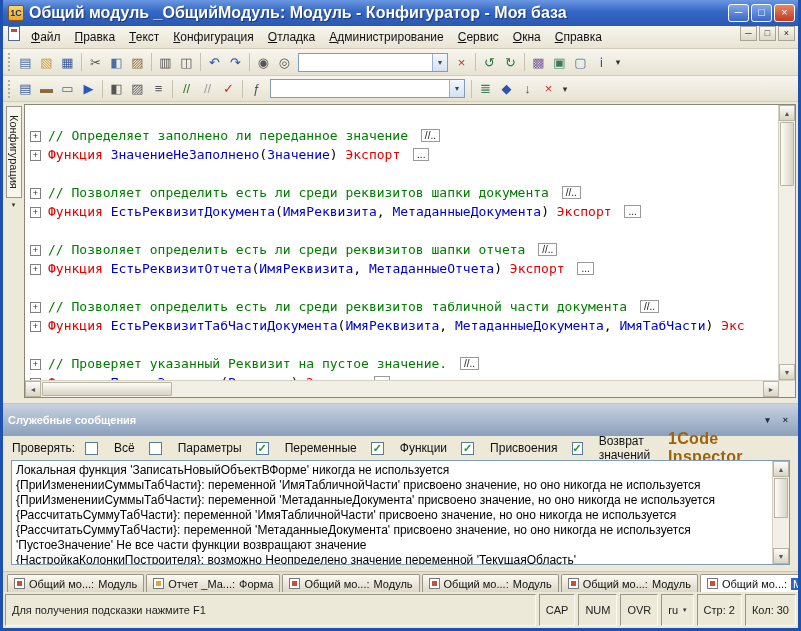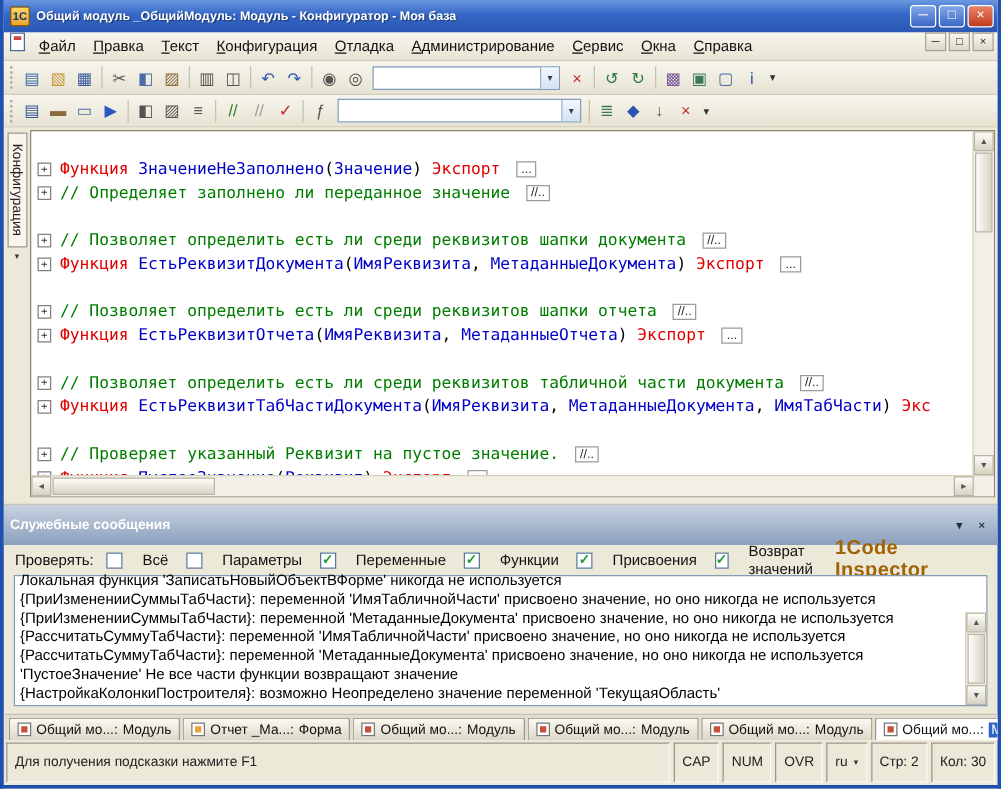--- a/index.html
+++ b/index.html
@@ -6,21 +6,21 @@
   *{box-sizing:border-box;}
   .window{position:relative;width:801px;height:631px;display:flex;flex-direction:column;
     border:3px solid #1e50b0;border-top:none;background:#ece9d8;overflow:hidden;
     font-family:"Liberation Sans",sans-serif;color:#111;}
   
   .titlebar{height:26px;flex:none;display:flex;align-items:center;gap:5px;padding:0 3px 0 5px;
     background:linear-gradient(180deg,#6a97e0 0%,#3567c6 45%,#2a58b4 100%);}
   .title-icon{width:16px;height:16px;flex:none;border:1px solid #8a5a00;border-radius:2px;
     background:linear-gradient(180deg,#ffd95e,#eda62e);color:#16357e;font-size:9px;font-weight:bold;
     display:flex;align-items:center;justify-content:center;}
-  .title-text{flex:1;color:#fff;font-weight:bold;font-size:10px;white-space:nowrap;overflow:hidden;
+  .title-text{flex:1;color:#fff;font-weight:bold;font-size:16px;white-space:nowrap;overflow:hidden;
     text-shadow:1px 1px 1px rgba(0,0,0,.45);}
   .tb-controls{display:flex;gap:2px;flex:none;}
   .wbtn{width:21px;height:18px;border:1px solid #fff;border-radius:3px;color:#fff;font-size:11px;
     line-height:15px;text-align:center;background:linear-gradient(180deg,#82a8ea,#3a66c6);}
   .wbtn.close{background:linear-gradient(180deg,#ea8468,#c23a1e);}
   
   .menubar{height:23px;flex:none;display:flex;padding:0 3px;font-size:12px;
     background:linear-gradient(180deg,#f7f5ed,#e8e4d4);border-bottom:1px solid #d2cdba;}
   .mdi-doc-icon{width:12px;height:15px;flex:none;background:#fff;border:1px solid #4a6aa0;margin:0 4px 0 2px;
     position:relative;}
@@ -81,21 +81,21 @@
   .msg-header{height:32px;flex:none;display:flex;align-items:center;gap:3px;padding:0 5px;
     background:linear-gradient(180deg,#c8d2e0,#8ba0bd);color:#fff;font-size:11px;font-weight:bold;}
   .msg-header .spacer{flex:1;}
   .hdr-btn{width:15px;height:13px;font-size:9px;line-height:12px;text-align:center;color:#1f2e46;}
   .filters-row{height:24px;flex:none;display:flex;align-items:center;gap:10px;padding:0 9px;font-size:12px;}
   .filters-host{display:flex;align-items:center;gap:14px;}
   .filter{display:flex;align-items:center;gap:16px;}
   .cb{width:13px;height:13px;border:1px solid #5a7a9a;background:#fff;font-size:11px;line-height:11px;
     text-align:center;color:#1f9a35;font-weight:bold;}
   .brand{margin-left:auto;font-size:16px;font-weight:bold;color:#a16207;letter-spacing:.3px;}
-  .msg-list-wrap{flex:1;display:flex;margin:0 8px 6px 8px;min-height:0;border:1px solid #7f9db9;background:#fff;align-items:flex-end;}
+  .msg-list-wrap{flex:1;display:flex;margin:0 8px 6px 8px;min-height:0;border:1px solid #7f9db9;background:#fff;}
   .msg-list{flex:1;overflow:hidden;padding:2px 4px;font-size:12px;line-height:15px;color:#000;}
   .msg-row{white-space:nowrap;overflow:hidden;}
   .msg-scroll{width:17px;flex:none;display:flex;flex-direction:column;background:#f2f0e6;border-left:1px solid #d6d2c2;}
   .msg-thumb{height:40px;margin:1px;border:1px solid #b8b4a4;background:linear-gradient(90deg,#fdfcf8,#d8d4c4);}
   
   .tabstrip{height:21px;flex:none;display:flex;align-items:flex-end;gap:2px;padding:1px 4px 0;
     background:#e2decd;border-top:1px solid #c8c4b4;}
   .btab{display:flex;align-items:center;gap:4px;height:18px;padding:0 6px;font-size:11px;white-space:nowrap;
     border:1px solid #9a968a;border-bottom:none;border-radius:2px 2px 0 0;
     background:linear-gradient(180deg,#fbf9f1,#dcd8c8);}
@@ -209,22 +209,22 @@
 
   <div class="main">
     <div class="dock-strip">
       <div class="dock-tab">Конфигурация</div>
       <div class="dock-arrow">▾</div>
     </div>
     <div class="editor-wrap">
       <div class="editor-body">
         <div class="code-area">
             <div class="code-line"><span class="fold-spacer"></span></div>
+            <div class="code-line"><span class="fold-box">+</span><span class="seg-cm">// Определяет заполнено ли переданное значение </span><span class="seg-box">//..</span></div>
             <div class="code-line"><span class="fold-box">+</span><span class="seg-kw">Функция </span><span class="seg-id">ЗначениеНеЗаполнено</span><span class="seg-pl">(</span><span class="seg-id">Значение</span><span class="seg-pl">) </span><span class="seg-kw">Экспорт </span><span class="seg-box">...</span></div>
-            <div class="code-line"><span class="fold-box">+</span><span class="seg-cm">// Определяет заполнено ли переданное значение </span><span class="seg-box">//..</span></div>
             <div class="code-line"><span class="fold-spacer"></span></div>
             <div class="code-line"><span class="fold-box">+</span><span class="seg-cm">// Позволяет определить есть ли среди реквизитов шапки документа </span><span class="seg-box">//..</span></div>
             <div class="code-line"><span class="fold-box">+</span><span class="seg-kw">Функция </span><span class="seg-id">ЕстьРеквизитДокумента</span><span class="seg-pl">(</span><span class="seg-id">ИмяРеквизита</span><span class="seg-pl">, </span><span class="seg-id">МетаданныеДокумента</span><span class="seg-pl">) </span><span class="seg-kw">Экспорт </span><span class="seg-box">...</span></div>
             <div class="code-line"><span class="fold-spacer"></span></div>
             <div class="code-line"><span class="fold-box">+</span><span class="seg-cm">// Позволяет определить есть ли среди реквизитов шапки отчета </span><span class="seg-box">//..</span></div>
             <div class="code-line"><span class="fold-box">+</span><span class="seg-kw">Функция </span><span class="seg-id">ЕстьРеквизитОтчета</span><span class="seg-pl">(</span><span class="seg-id">ИмяРеквизита</span><span class="seg-pl">, </span><span class="seg-id">МетаданныеОтчета</span><span class="seg-pl">) </span><span class="seg-kw">Экспорт </span><span class="seg-box">...</span></div>
             <div class="code-line"><span class="fold-spacer"></span></div>
             <div class="code-line"><span class="fold-box">+</span><span class="seg-cm">// Позволяет определить есть ли среди реквизитов табличной части документа </span><span class="seg-box">//..</span></div>
             <div class="code-line"><span class="fold-box">+</span><span class="seg-kw">Функция </span><span class="seg-id">ЕстьРеквизитТабЧастиДокумента</span><span class="seg-pl">(</span><span class="seg-id">ИмяРеквизита</span><span class="seg-pl">, </span><span class="seg-id">МетаданныеДокумента</span><span class="seg-pl">, </span><span class="seg-id">ИмяТабЧасти</span><span class="seg-pl">) </span><span class="seg-kw">Экс</span></div>
             <div class="code-line"><span class="fold-spacer"></span></div>

